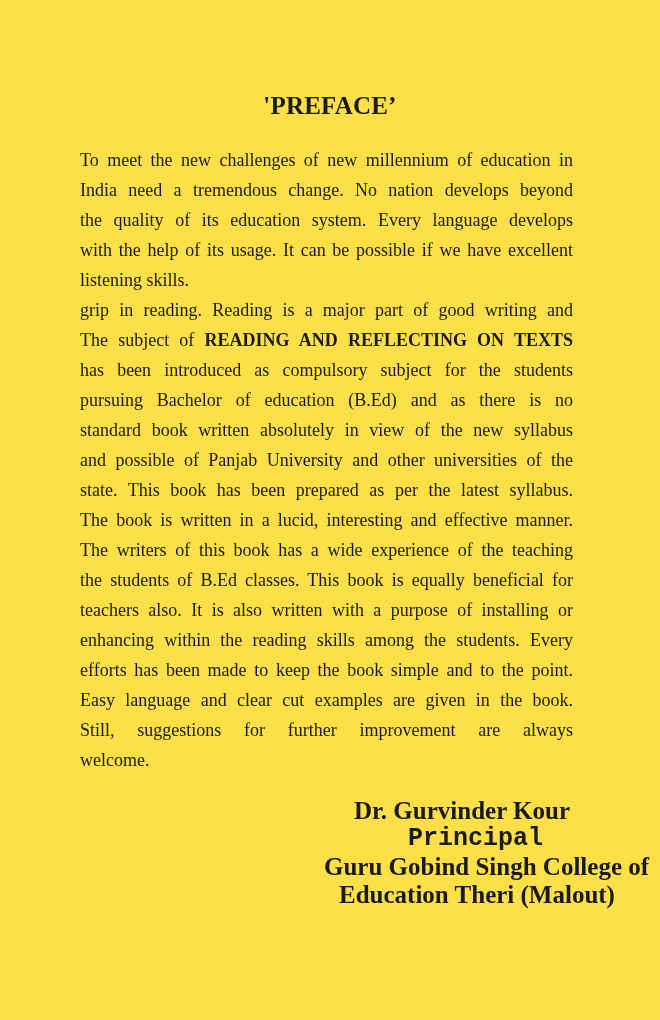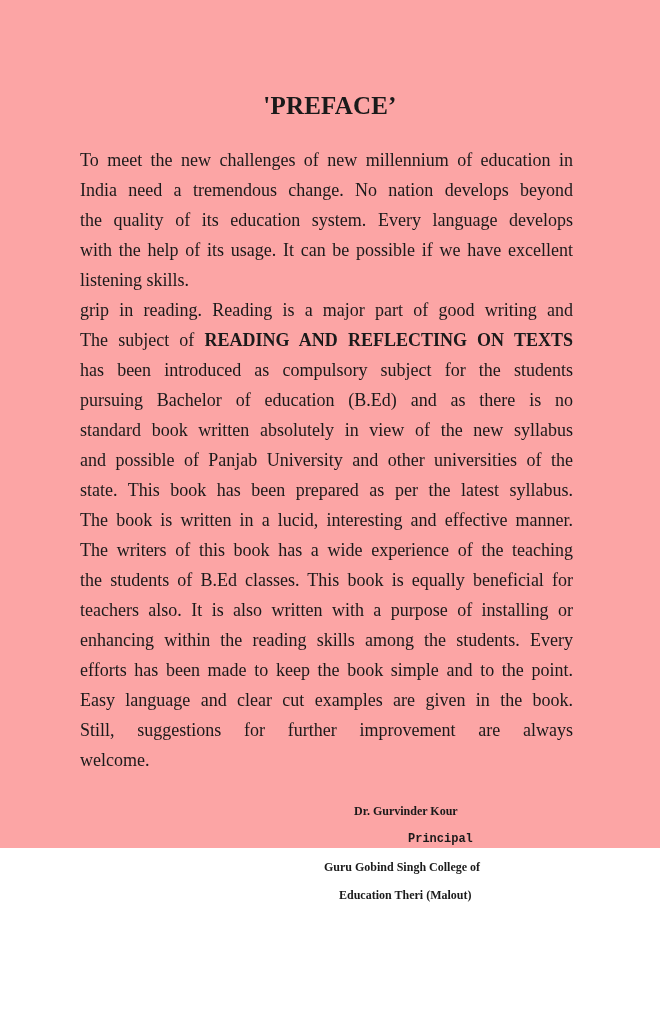--- a/index.html
+++ b/index.html
@@ -12,22 +12,22 @@
     height: 1020px;
     position: relative;
     overflow: hidden;
     font-family: "Liberation Serif", serif;
     color: #1a1a1a;
   }
   .page {
     position: absolute;
     left: 0; top: 0;
     width: 660px;
-    height: 848px;
-    background: #fca5a5;
+    height: 1020px;
+    background: #fde047;
   }
   .title {
     position: absolute;
     top: 92px;
     left: 0;
     width: 660px;
     text-align: center;
     font-weight: bold;
     font-size: 25px;
     letter-spacing: 0.2px;
@@ -48,21 +48,21 @@
     white-space: nowrap;
     height: 30px;
   }
   .line.last {
     text-align-last: left;
   }
   .line b { font-weight: bold; }
   .sig {
     position: absolute;
     font-weight: bold;
-    font-size: 12px;
+    font-size: 25px;
     line-height: 28px;
     white-space: nowrap;
   }
 </style>
 </head>
 <body>
 
 <div class="page">
 
   <div class="title">'PREFACE’</div>

